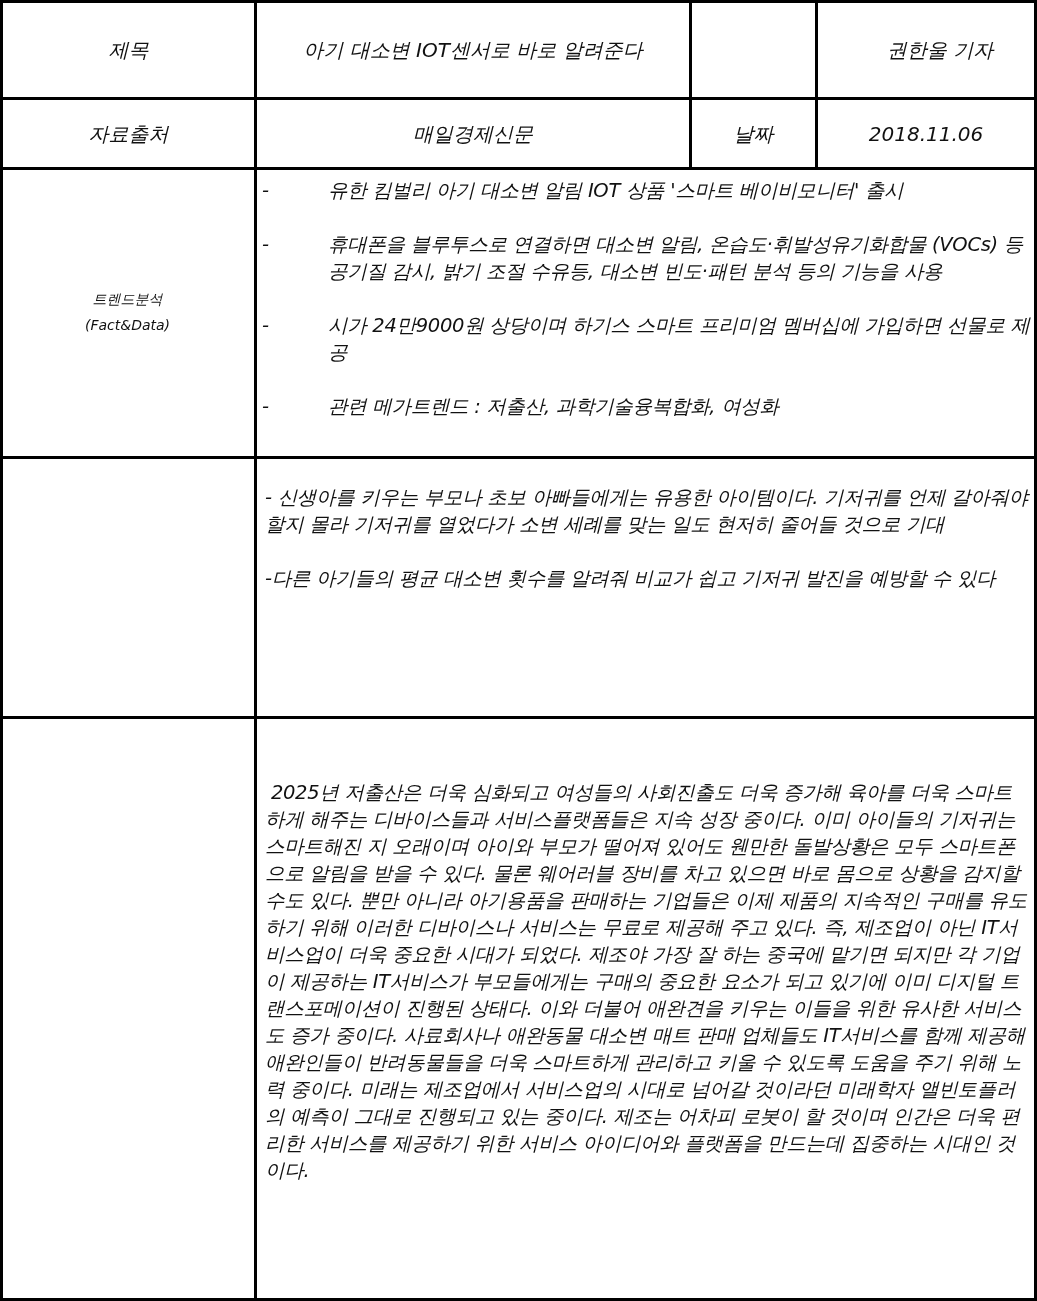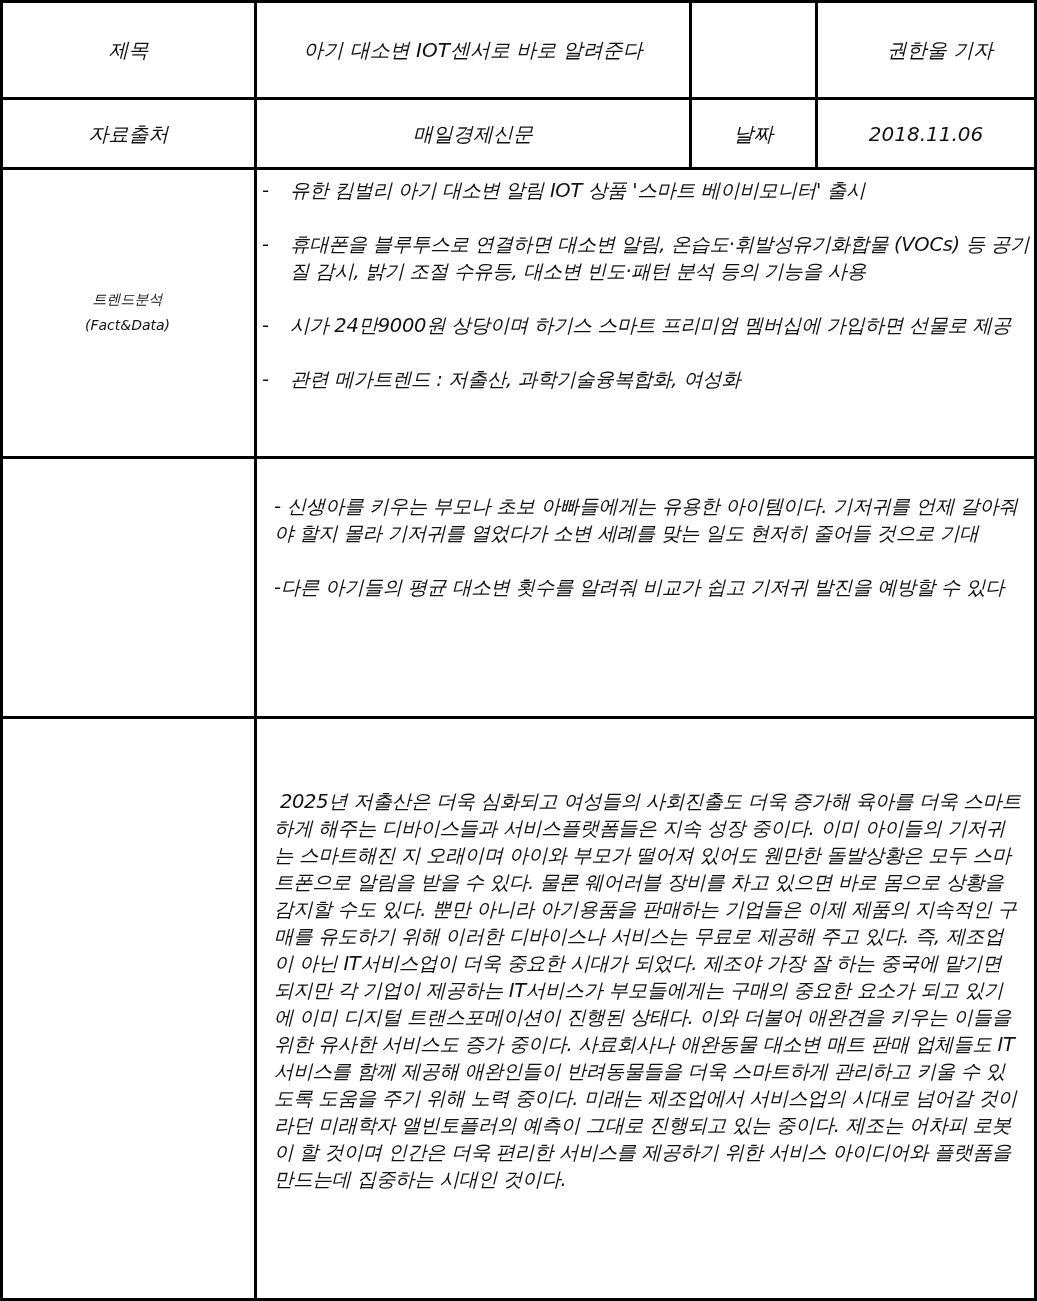--- a/index.html
+++ b/index.html
@@ -18,22 +18,22 @@
   .label-cell {
     position: absolute; text-align: center; font-size: 14px; line-height: 26px;
     box-sizing: border-box; left: 0; width: 255px;
   }
   .content {
     position: absolute; box-sizing: border-box; font-size: 19.5px; line-height: 27px;
     left: 262px; width: 772px; letter-spacing: -0.3px;
   }
   .bullet { display: flex; margin: 0; }
   .bullet .dash { width: 28px; flex: 0 0 28px; }
-  .bullet .txt { flex: 1; }
-  .para { margin: 12px; white-space: pre-wrap; }
+  .bullet .txt { flex: 1; margin-left: 38px; }
+  .para { margin: 3px; white-space: pre-wrap; }
 </style>
 </head>
 <body>
 
 <div class="doc">
 
   <div class="line-h" style="left:0;top:0;width:1037px;"></div>
   <div class="line-h" style="left:0;top:97px;width:1037px;"></div>
   <div class="line-h" style="left:0;top:167px;width:1037px;"></div>
   <div class="line-h" style="left:0;top:456px;width:1037px;"></div>

